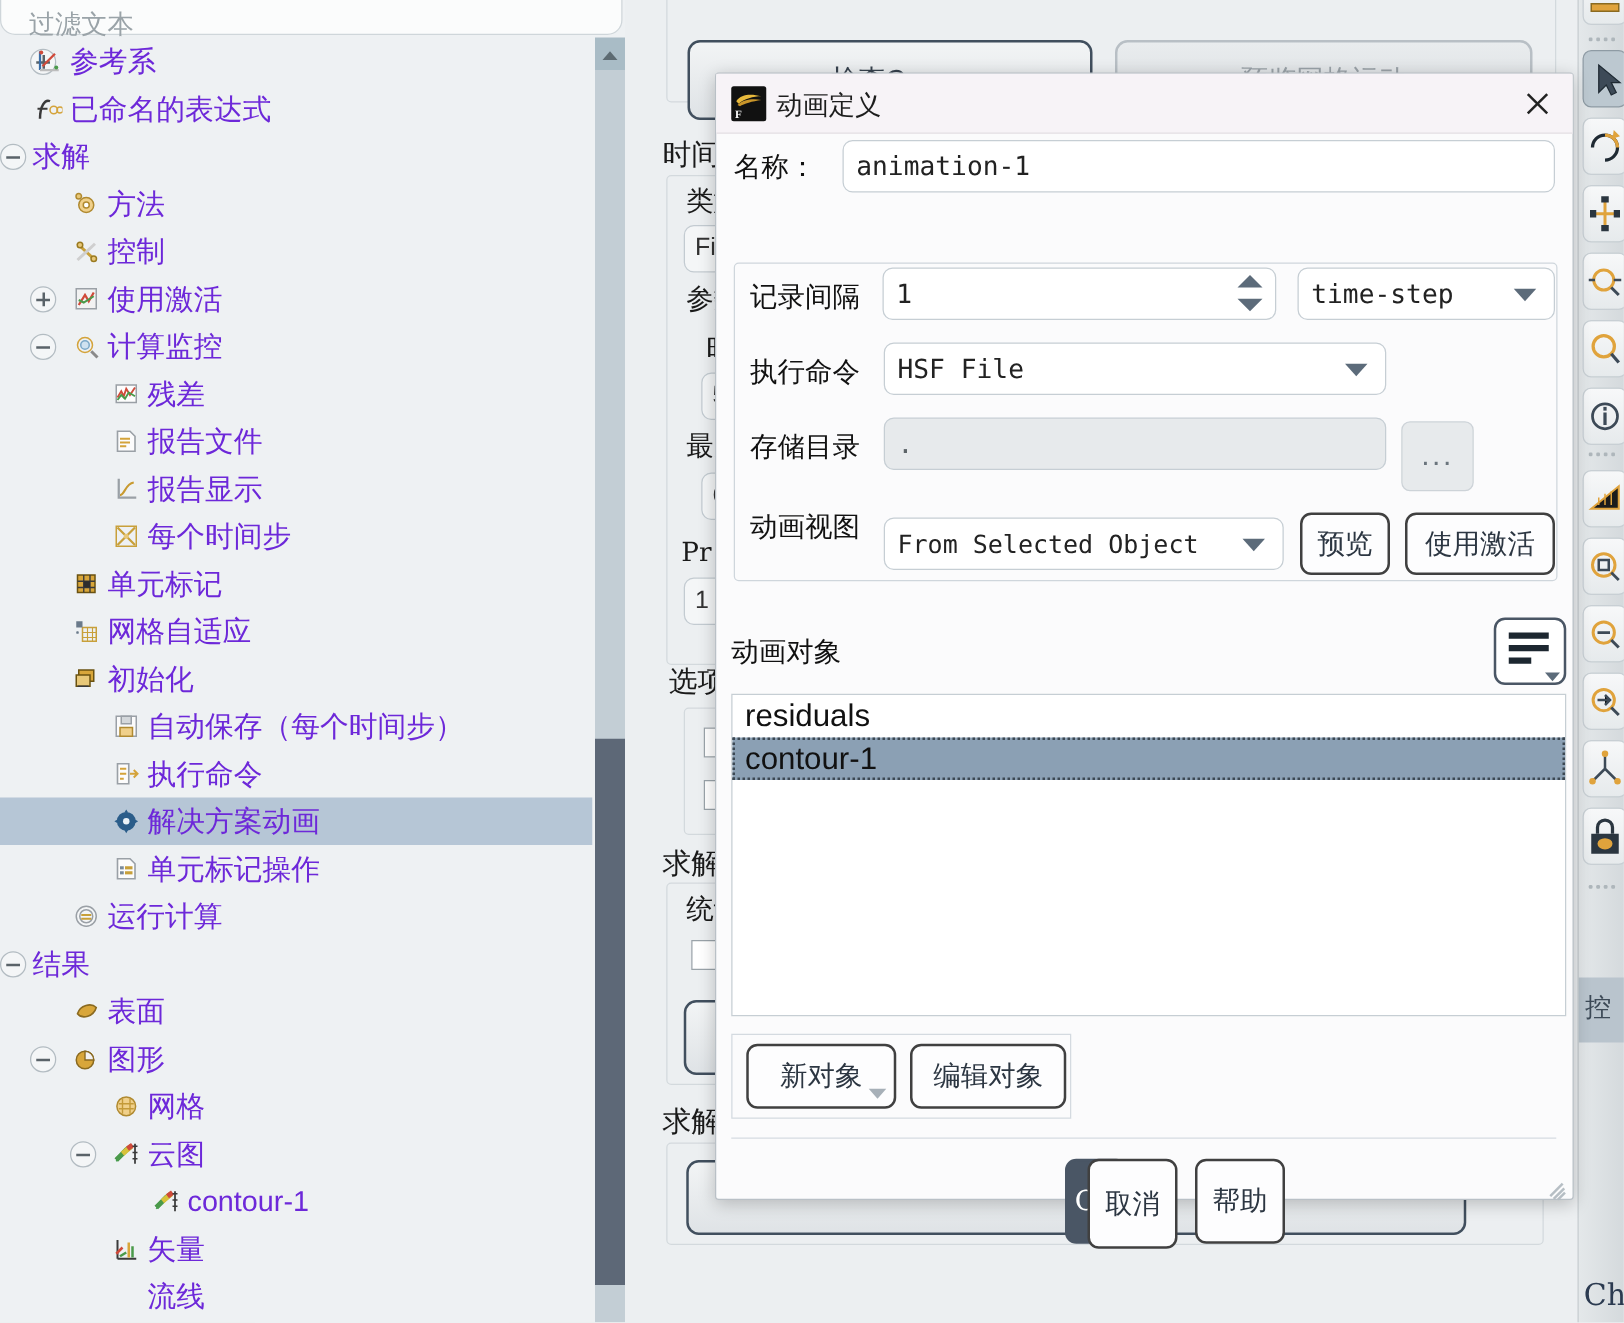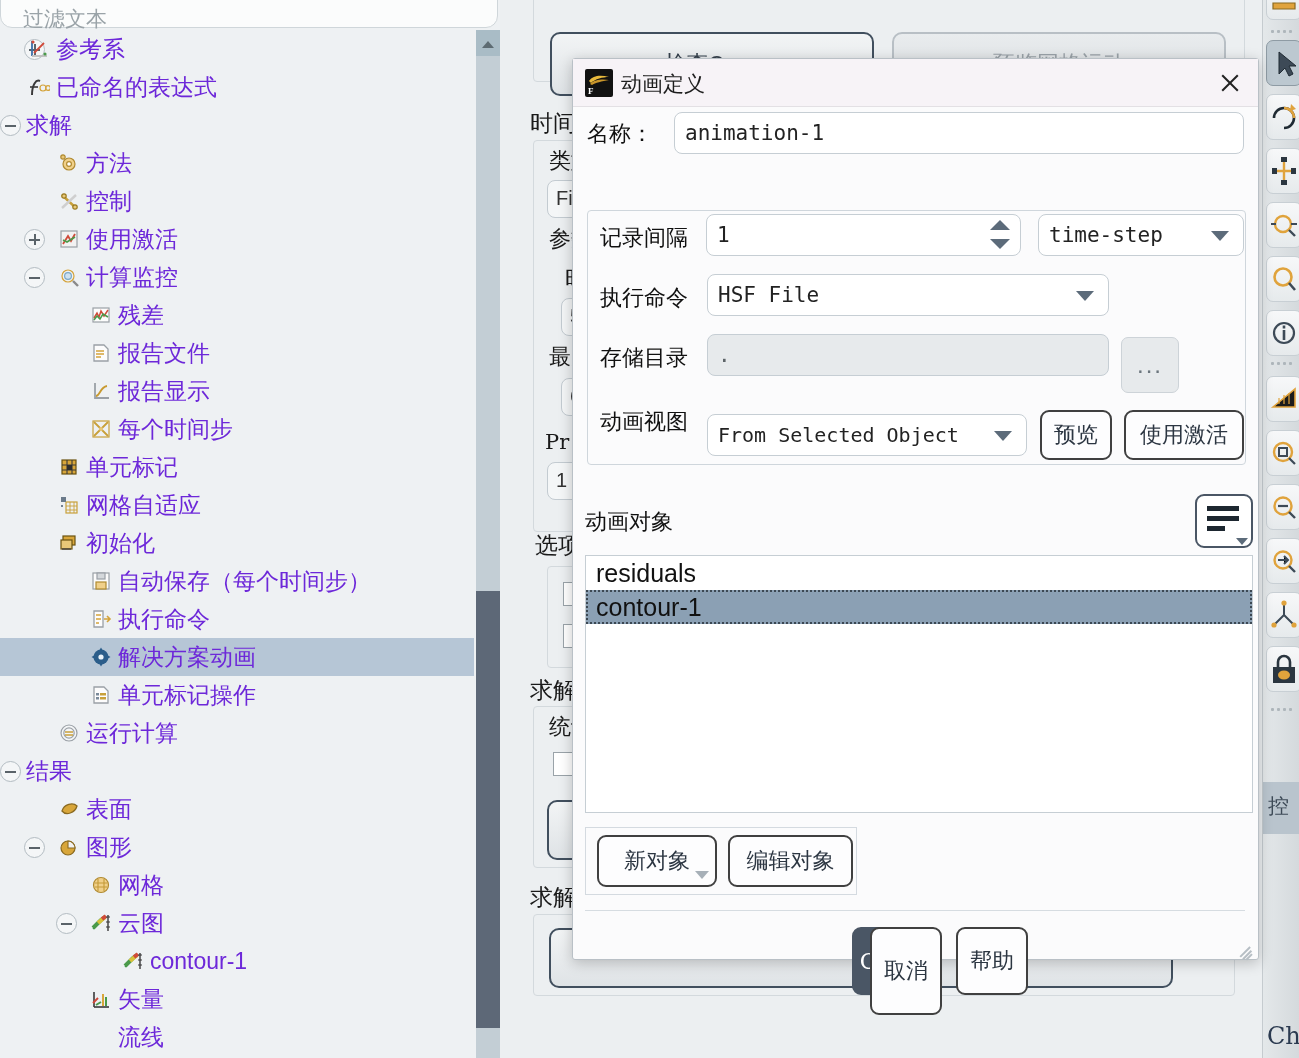--- a/index.html
+++ b/index.html
@@ -733,21 +733,21 @@
   <div id="obj-btn-group"></div>
   <div class="dbtn" style="left:24px;top:776px;width:120px;height:52px;">
     <span>新对象</span>
     <i style="position:absolute;right:6px;bottom:6px;border-left:7px solid transparent;border-right:7px solid transparent;border-top:8px solid #a7b0b8;"></i>
   </div>
   <div class="dbtn" style="left:155px;top:776px;width:125px;height:52px;">编辑对象</div>
 
   <div id="dlg-sep"></div>
 
   <div class="dbtn primary" style="left:235px;top:868px;width:50px;height:68px;border-radius:9px;margin-left:44px;">OK</div>
-  <div class="dbtn" style="left:297px;top:868px;width:72px;height:88px;">取消</div>
+  <div class="dbtn" style="left:297px;top:868px;width:72px;height:72px;">取消</div>
   <div class="dbtn" style="left:383px;top:868px;width:72px;height:68px;">帮助</div>
 
   <div id="grip">
     <i style="left:2px;top:14px;width:14px;"></i>
     <i style="left:5px;top:17px;width:12px;"></i>
     <i style="left:9px;top:19px;width:8px;"></i>
   </div>
 </div>
 
 </body></html>

